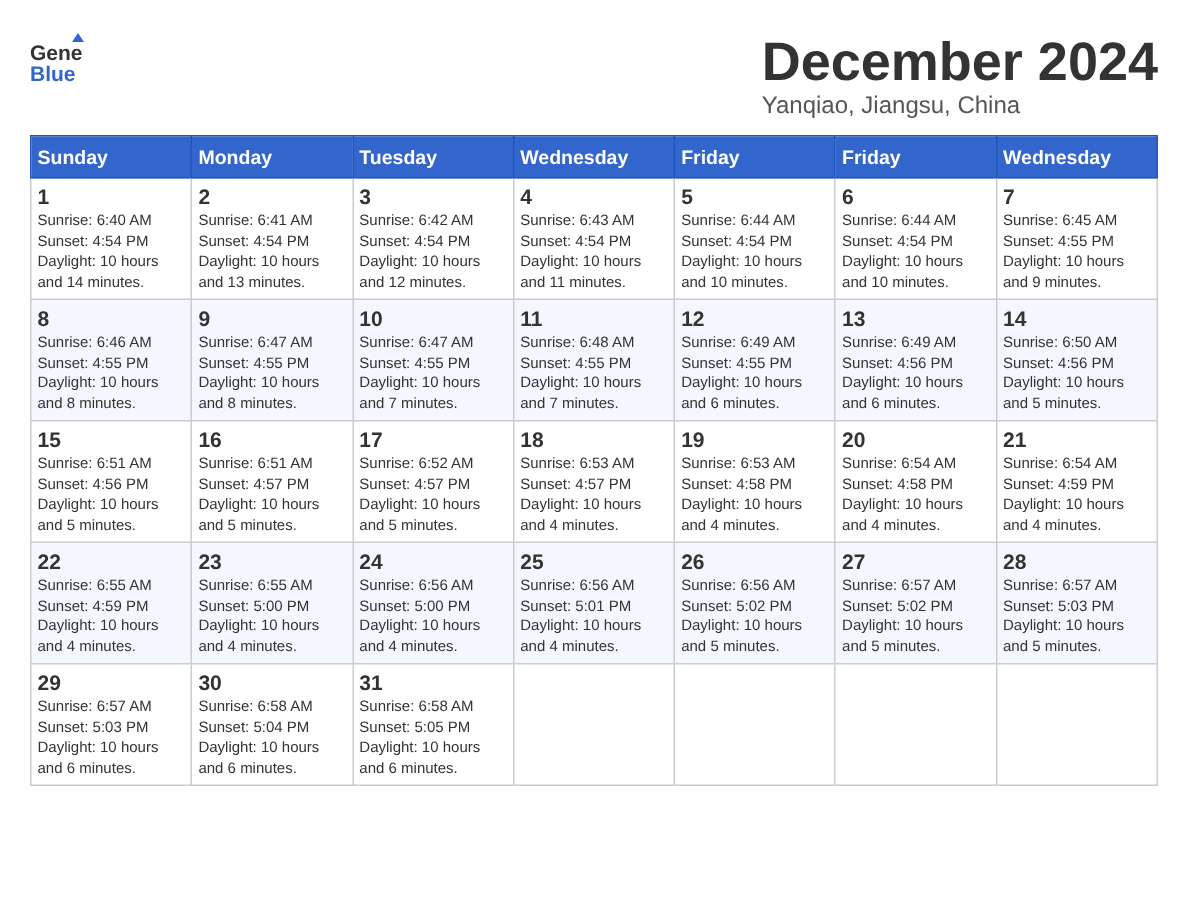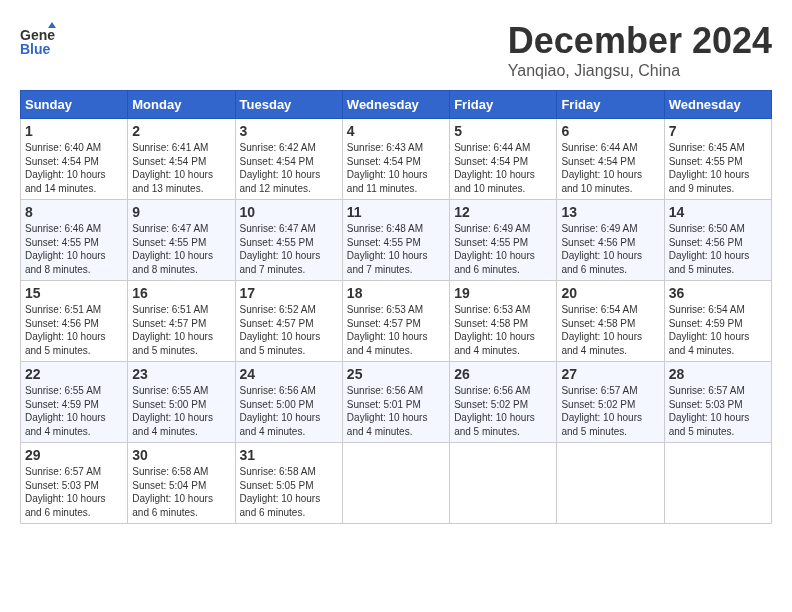--- a/index.html
+++ b/index.html
@@ -133,21 +133,21 @@
         <td><span class="day-number">13</span><span class="day-info">Sunrise: 6:49 AM<br>Sunset: 4:56 PM<br>Daylight: 10 hours and 6 minutes.</span></td>
         <td><span class="day-number">14</span><span class="day-info">Sunrise: 6:50 AM<br>Sunset: 4:56 PM<br>Daylight: 10 hours and 5 minutes.</span></td>
       </tr>
       <tr>
         <td><span class="day-number">15</span><span class="day-info">Sunrise: 6:51 AM<br>Sunset: 4:56 PM<br>Daylight: 10 hours and 5 minutes.</span></td>
         <td><span class="day-number">16</span><span class="day-info">Sunrise: 6:51 AM<br>Sunset: 4:57 PM<br>Daylight: 10 hours and 5 minutes.</span></td>
         <td><span class="day-number">17</span><span class="day-info">Sunrise: 6:52 AM<br>Sunset: 4:57 PM<br>Daylight: 10 hours and 5 minutes.</span></td>
         <td><span class="day-number">18</span><span class="day-info">Sunrise: 6:53 AM<br>Sunset: 4:57 PM<br>Daylight: 10 hours and 4 minutes.</span></td>
         <td><span class="day-number">19</span><span class="day-info">Sunrise: 6:53 AM<br>Sunset: 4:58 PM<br>Daylight: 10 hours and 4 minutes.</span></td>
         <td><span class="day-number">20</span><span class="day-info">Sunrise: 6:54 AM<br>Sunset: 4:58 PM<br>Daylight: 10 hours and 4 minutes.</span></td>
-        <td><span class="day-number">36</span><span class="day-info">Sunrise: 6:54 AM<br>Sunset: 4:59 PM<br>Daylight: 10 hours and 4 minutes.</span></td>
+        <td><span class="day-number">21</span><span class="day-info">Sunrise: 6:54 AM<br>Sunset: 4:59 PM<br>Daylight: 10 hours and 4 minutes.</span></td>
       </tr>
       <tr>
         <td><span class="day-number">22</span><span class="day-info">Sunrise: 6:55 AM<br>Sunset: 4:59 PM<br>Daylight: 10 hours and 4 minutes.</span></td>
         <td><span class="day-number">23</span><span class="day-info">Sunrise: 6:55 AM<br>Sunset: 5:00 PM<br>Daylight: 10 hours and 4 minutes.</span></td>
         <td><span class="day-number">24</span><span class="day-info">Sunrise: 6:56 AM<br>Sunset: 5:00 PM<br>Daylight: 10 hours and 4 minutes.</span></td>
         <td><span class="day-number">25</span><span class="day-info">Sunrise: 6:56 AM<br>Sunset: 5:01 PM<br>Daylight: 10 hours and 4 minutes.</span></td>
         <td><span class="day-number">26</span><span class="day-info">Sunrise: 6:56 AM<br>Sunset: 5:02 PM<br>Daylight: 10 hours and 5 minutes.</span></td>
         <td><span class="day-number">27</span><span class="day-info">Sunrise: 6:57 AM<br>Sunset: 5:02 PM<br>Daylight: 10 hours and 5 minutes.</span></td>
         <td><span class="day-number">28</span><span class="day-info">Sunrise: 6:57 AM<br>Sunset: 5:03 PM<br>Daylight: 10 hours and 5 minutes.</span></td>
       </tr>

